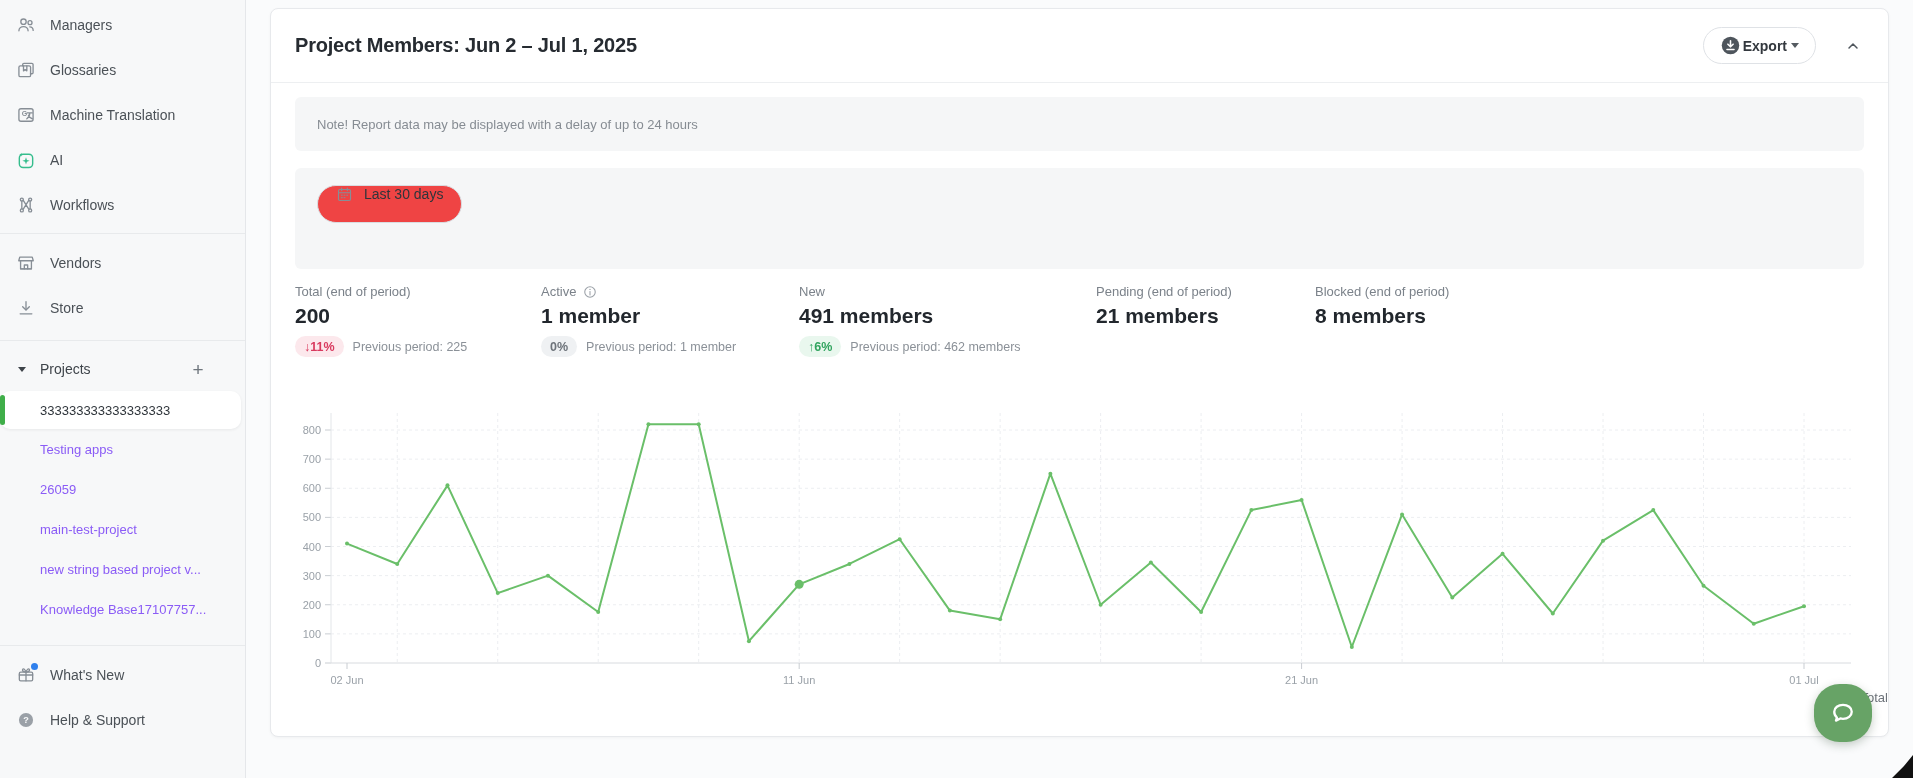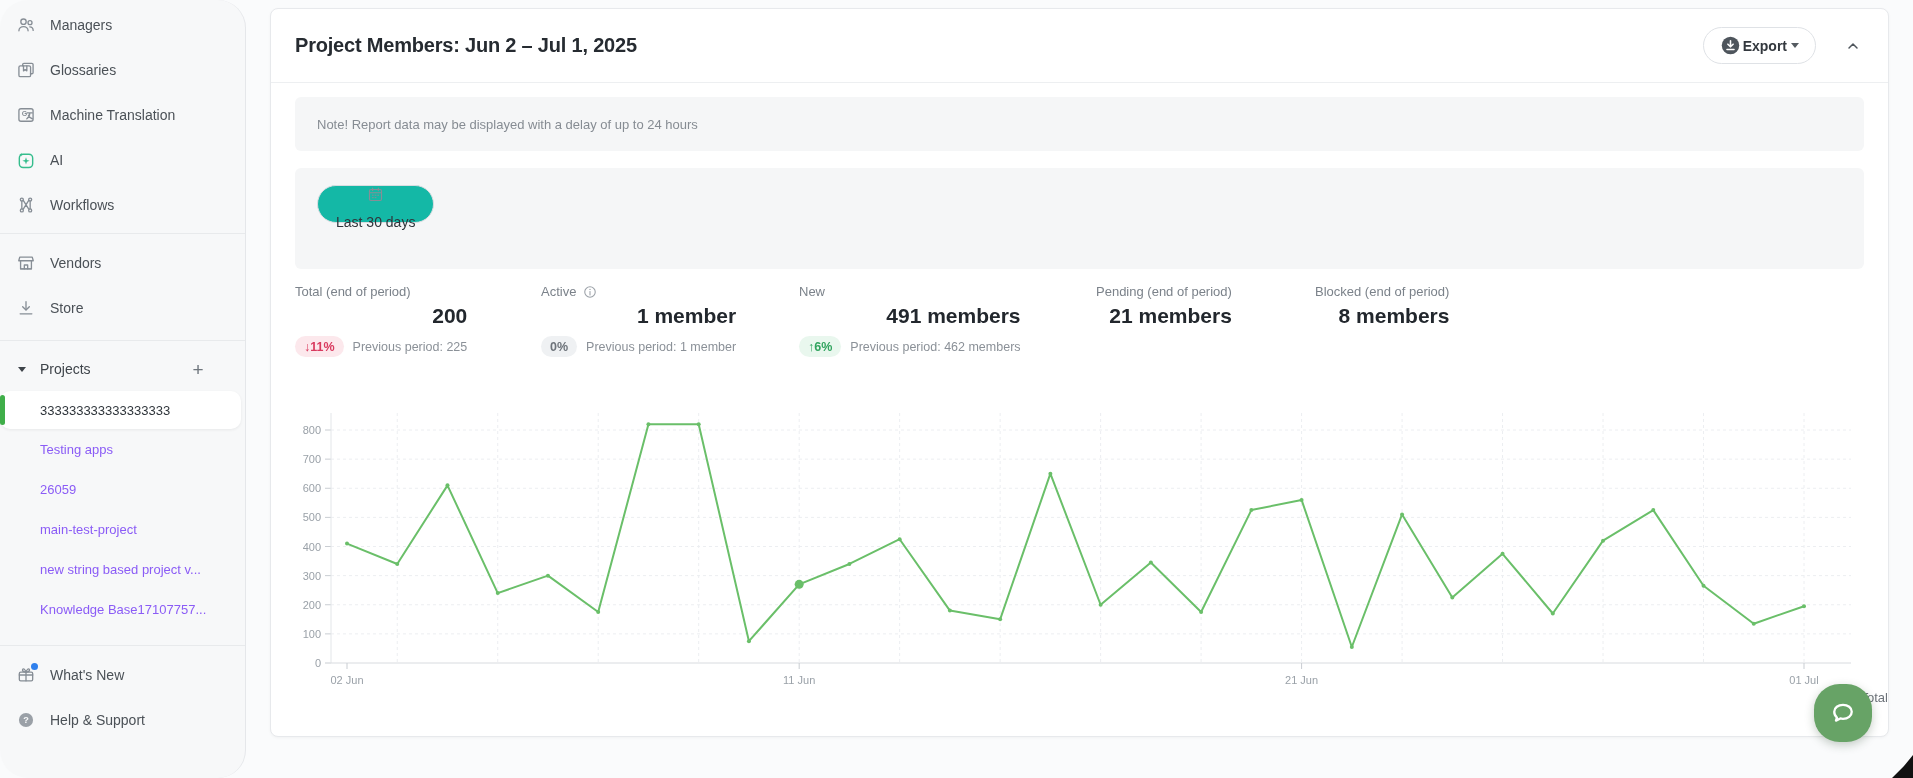--- a/index.html
+++ b/index.html
@@ -4,21 +4,21 @@
 <style>
   * { box-sizing: border-box; margin: 0; padding: 0; }
   html,body { width:1913px; height:778px; overflow:hidden; }
   body {
     font-family: "Liberation Sans", "DejaVu Sans", sans-serif;
     background:#fafbfc; color:#33383e; position:relative;
   }
   
   .sidebar {
     position:absolute; left:0; top:0; width:246px; height:778px;
-    background:#f7f8f9; border-right:1px solid #e5e7ea; padding-top:2px;border-radius:28px;
+    background:#f7f8f9; border-right:1px solid #e5e7ea; padding-top:2px;
   }
   .side-item {
     height:45px; display:flex; align-items:center; padding-left:16px;
     font-size:14px; color:#4b5157; cursor:pointer;
   }
   .side-item .ic { width:20px; height:20px; margin-right:14px; display:flex; align-items:center; justify-content:center; position:relative; }
   .divider { height:1px; background:#e8eaec; margin:6px 0; }
   .projects-head {
     height:44px; display:flex; align-items:center; padding-left:18px;
     font-size:14px; color:#3e444a; position:relative;
@@ -57,26 +57,26 @@
   .export-caret { width:0; height:0; border-left:4.5px solid transparent; border-right:4.5px solid transparent; border-top:5px solid #555b61; margin-left:2px; }
   .collapse-btn { width:22px; height:22px; display:flex; align-items:center; justify-content:center; cursor:pointer; }
 
   .note-banner {
     margin:14px 24px 0; background:#f5f6f7; border-radius:6px; height:54px;
     display:flex; align-items:center; padding:0 22px; font-size:13px; color:#868c93;
   }
   .date-panel { margin:17px 24px 0; background:#f5f6f7; border-radius:6px; height:101px; padding:17px 22px; }
   .date-label { font-size:13px; color:#42484e; margin-bottom:11px; }
   .date-btn {
-    display:inline-flex; align-items:center; gap:11px; height:38px; padding:0 18px;
-    background:#14b8a6; border:1px solid #d9dde1; border-radius:19px; cursor:pointer;
-    font-size:14px; color:#2f353b;flex-direction:column;
-  }
-
-  .stats-row { position:relative; margin:15px 24px 0; height:86px;text-align:right; }
+    display:inline-flex; gap:11px; height:38px; padding:0 18px;
+    background:#ef4444; border:1px solid #d9dde1; border-radius:19px; cursor:pointer;
+    font-size:14px; color:#2f353b;
+  }
+
+  .stats-row { position:relative; margin:15px 24px 0; height:86px; }
   .stat { position:absolute; top:0; }
   .stat-label { display:flex; align-items:center; gap:7px; font-size:13px; color:#7b828a; }
   .stat-value { font-size:21px; font-weight:600; color:#22272d; margin-top:5px; }
   .stat-meta { display:flex; align-items:center; gap:9px; margin-top:8px; }
   .badge { height:21px; display:inline-flex; align-items:center; padding:0 9px; border-radius:11px; font-size:12.5px; font-weight:600; }
   .badge.negative { background:#fce8ec; color:#d93a5f; }
   .badge.neutral  { background:#eff1f3; color:#6d737a; }
   .badge.positive { background:#e9f7ee; color:#31a45f; }
   .prev-text { font-size:12.5px; color:#8b9198; }
 

